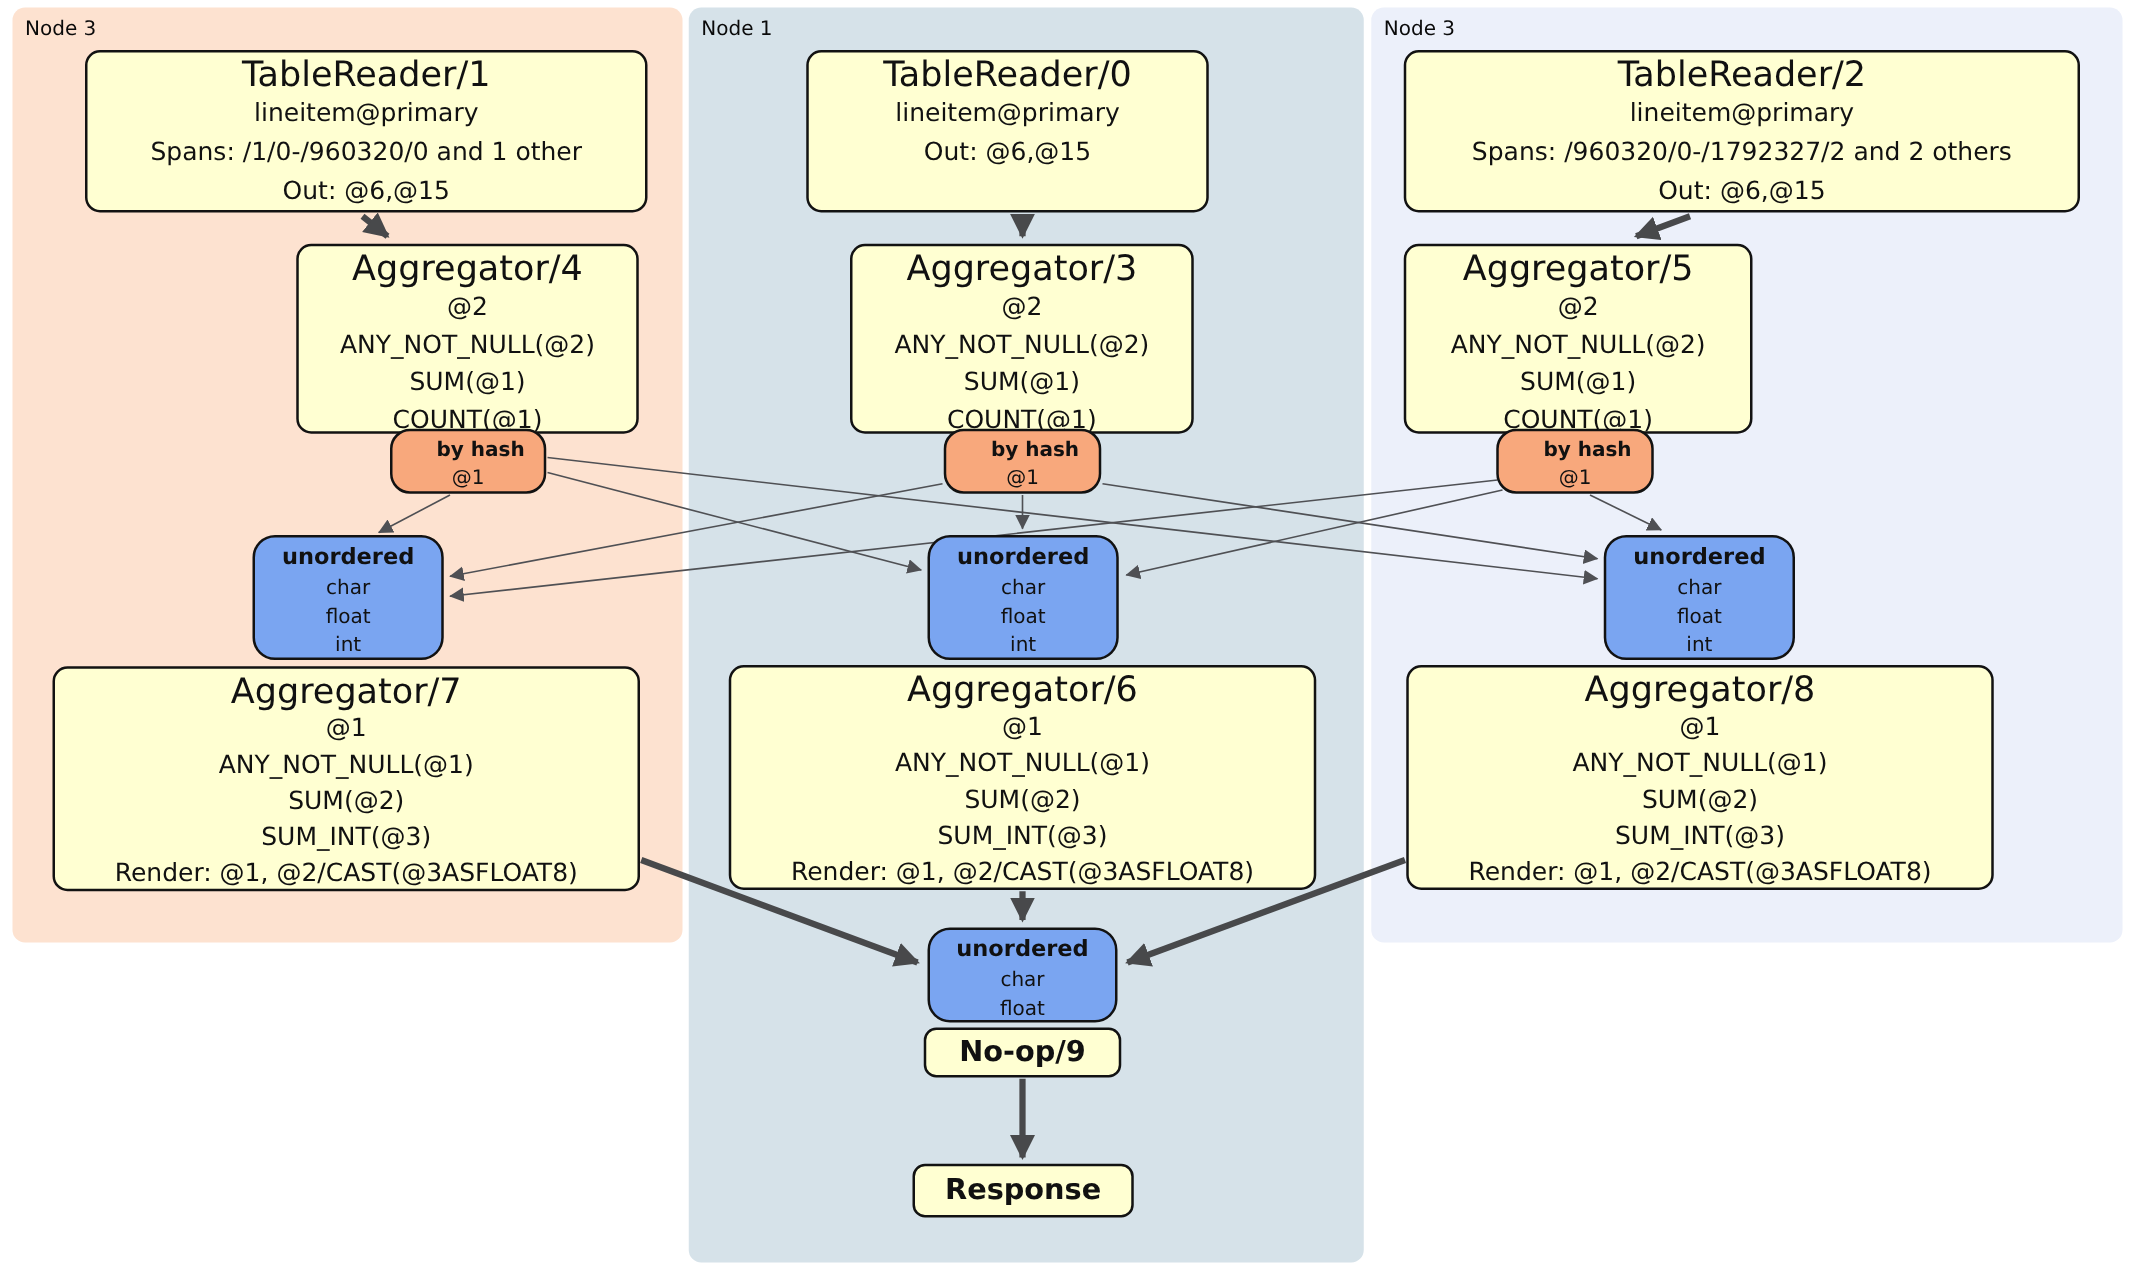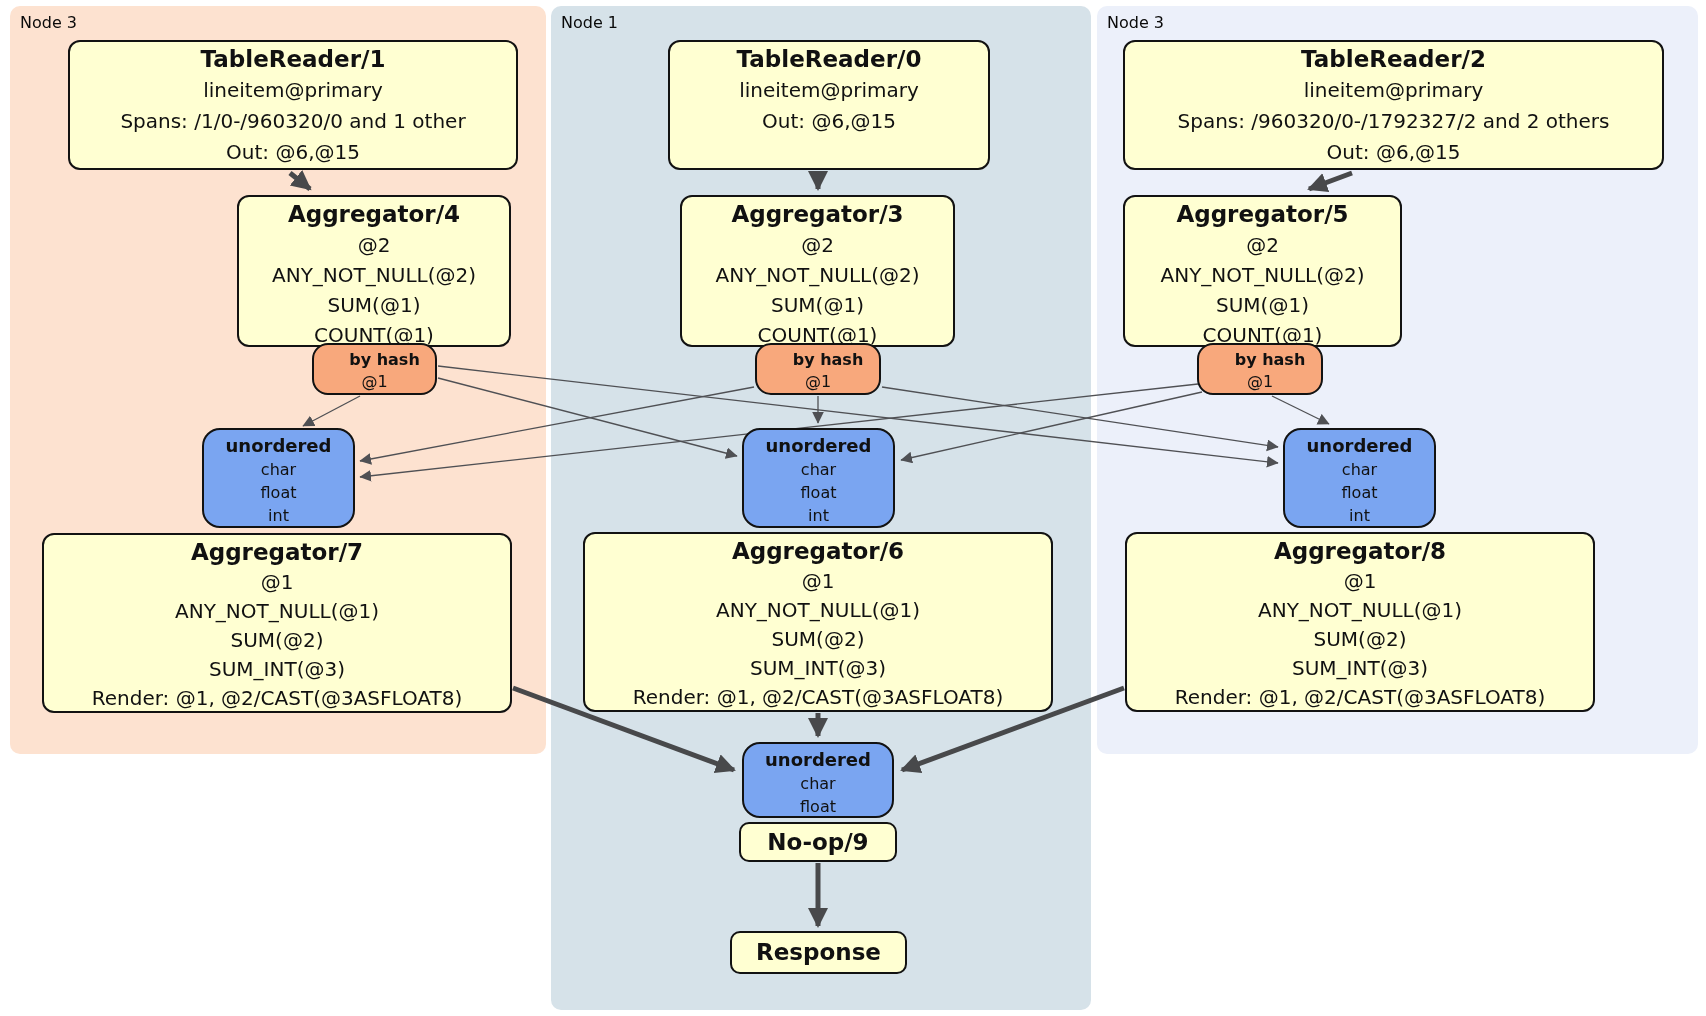--- a/index.html
+++ b/index.html
@@ -10,21 +10,21 @@
   .region{position:absolute;border-radius:10px;z-index:0;}
   .region-label{position:absolute;left:10px;top:7px;font-size:16px;color:#0a0a0a;}
   #region-node3{background:#fde2d0;}
   #region-node1{background:#d6e2e9;}
   #region-node2{background:#ecf0fa;}
   .edges{position:absolute;left:0;top:0;z-index:1;}
   .box{
     position:absolute;box-sizing:border-box;background:#ffffd2;border:2px solid #121212;
     border-radius:12px;text-align:center;z-index:2;padding-top:2px;
   }
-  .box .title{font-weight:bold;font-size:23px;line-height:31px;}
+  .box .title{font-weight:normal;font-size:28px;line-height:31px;}
   .box .line{font-size:20px;line-height:30px;}
   .tr .line{line-height:31px;}
   .agg-bot .line{line-height:29px;}
   .router{
     position:absolute;box-sizing:border-box;background:#f8a87c;border:2px solid #121212;
     border-radius:16px;text-align:center;z-index:3;padding-top:3px;
   }
   .router .title{font-weight:bold;font-size:16px;line-height:24px;padding-left:20px;}
   .router .line{font-size:16px;line-height:20px;}
   .sync{
@@ -116,21 +116,21 @@
 
   <div class="box agg-bot" style="left:42px;top:533px;width:470px;height:180px;">
     <div class="title">Aggregator/7</div>
     <div class="line">@1</div>
     <div class="line">ANY_NOT_NULL(@1)</div>
     <div class="line">SUM(@2)</div>
     <div class="line">SUM_INT(@3)</div>
     <div class="line">Render: @1, @2/CAST(@3ASFLOAT8)</div>
   </div>
 
-  <div class="box tr" style="left:668px;top:40px;width:322px;height:130px;">
+  <div class="box tr" style="left:645px;top:40px;width:322px;height:130px;">
     <div class="title">TableReader/0</div>
     <div class="line">lineitem@primary</div>
     <div class="line">Out: @6,@15</div>
   </div>
 
   <div class="box agg" style="left:680px;top:195px;width:275px;height:152px;">
     <div class="title">Aggregator/3</div>
     <div class="line">@2</div>
     <div class="line">ANY_NOT_NULL(@2)</div>
     <div class="line">SUM(@1)</div>

